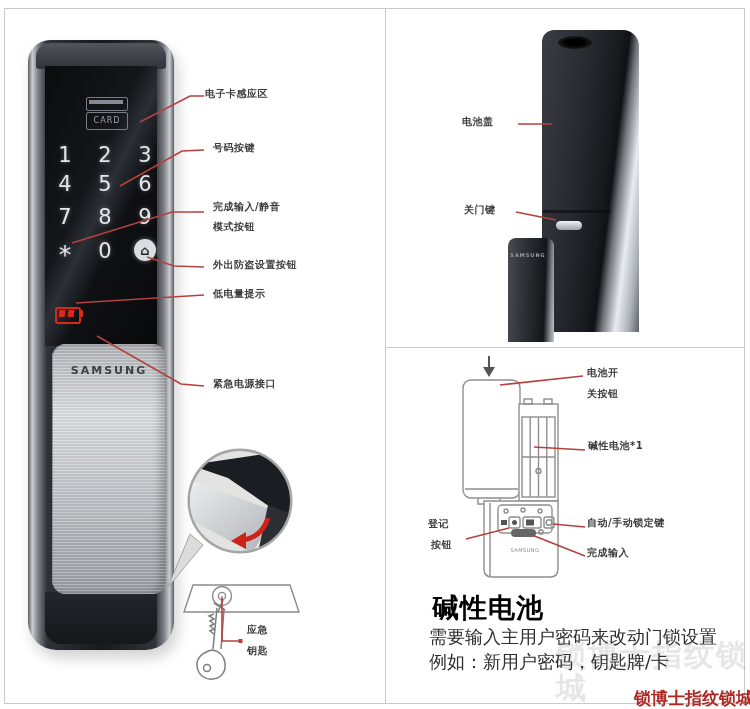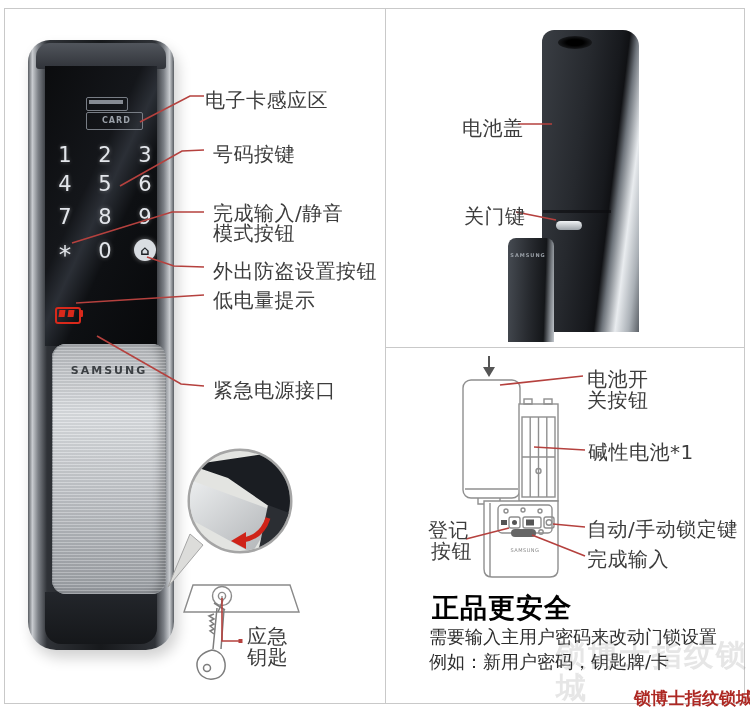--- a/index.html
+++ b/index.html
@@ -27,21 +27,21 @@
     background:linear-gradient(180deg,#b4b7bb,#dcdfe2 28%,#c6c9cd 55%,#9b9fa4 100%);
     box-shadow:inset 0 0 0 1px #8c9095, inset -6px 0 8px rgba(0,0,0,.25);z-index:4;}
   .handle-texture{left:52px;top:344px;width:114px;height:250px;border-radius:14px;z-index:4;
     background:repeating-linear-gradient(180deg,rgba(255,255,255,.22) 0 1px,rgba(0,0,0,.05) 1px 3px);}
   .front-brand{left:52px;top:364px;width:114px;text-align:center;font-size:11px;font-weight:700;
     letter-spacing:2px;color:#3c4044;z-index:5;}
   
   .card-slot{left:86px;top:97px;width:40px;height:12px;border:1px solid #787d85;border-radius:2px;z-index:4;}
   .card-slot-bar{left:89px;top:100px;width:34px;height:4px;background:#868b93;z-index:5;}
   .card-box{left:86px;top:112px;width:40px;height:16px;border:1px solid #787d85;border-radius:2px;z-index:4;
-    color:#9aa0a8;font-size:8px;letter-spacing:1px;line-height:16px;font-weight:700;padding-left:15px;}
+    color:#9aa0a8;font-size:8px;letter-spacing:1px;text-align:center;line-height:16px;font-weight:400;}
   
   .key{z-index:5;color:#e3e6eb;font-size:21px;font-weight:400;transform:translate(-50%,-50%);
     text-shadow:0 0 4px rgba(255,255,255,.35);}
   .key-star{font-size:25px;}
   .home-key{left:134px;top:239px;width:22px;height:22px;border-radius:50%;z-index:5;
     background:#d9dde2;color:#1d2025;display:flex;align-items:center;justify-content:center;
     font-size:13px;font-weight:700;box-shadow:0 0 5px rgba(255,255,255,.4);}
   
   .lowbatt{left:55px;top:307px;width:22px;height:13px;border:2px solid #d8291b;border-radius:3px;z-index:5;}
   .lowbatt-nub{left:80px;top:310px;width:3px;height:7px;background:#d8291b;border-radius:1px;z-index:5;}
@@ -56,21 +56,21 @@
     background:radial-gradient(ellipse at center,#000 35%,#2c2f34 100%);}
   .back-seam{left:543px;top:210px;width:68px;height:3px;background:#0c0d10;opacity:.65;z-index:3;}
   .back-btn{left:556px;top:221px;width:26px;height:9px;border-radius:5px;z-index:4;
     background:linear-gradient(180deg,#f1f3f5,#9ca2a8);}
   .back-handle{left:508px;top:238px;width:46px;height:104px;border-radius:8px 8px 0 0;z-index:4;
     background:linear-gradient(92deg,#464b52 0%,#282b30 45%,#141619 78%,#7c8187 90%,#c3c8cd 100%);}
   .back-brand{left:508px;top:252px;width:40px;text-align:center;font-size:5px;font-weight:700;
     letter-spacing:1px;color:#9aa0a7;z-index:5;}
 
   
-  .lbl{z-index:7;color:#3d3d3d;font-size:20px;font-weight:400;letter-spacing:.5px;white-space:nowrap;}
+  .lbl{z-index:7;color:#3d3d3d;font-size:10px;font-weight:700;letter-spacing:.5px;white-space:nowrap;}
   .title{z-index:7;color:#000;font-size:27px;font-weight:700;letter-spacing:1px;white-space:nowrap;}
   .body-text{z-index:7;color:#2e2e2e;font-size:18px;font-weight:500;white-space:nowrap;}
   .ghost-mark{left:556px;top:638px;width:196px;font-size:30px;font-weight:700;letter-spacing:2px;
     color:#777;opacity:.18;z-index:4;line-height:33px;}
   .red-mark{left:634px;top:687px;font-size:17px;color:#ad2823;z-index:8;white-space:nowrap;
     font-family:"DejaVu Serif","Liberation Serif",serif;font-weight:700;}
 
   svg#overlay{position:absolute;left:0;top:0;z-index:6;}
 </style>
 </head>
@@ -238,20 +238,20 @@
   <div class="abs lbl" style="left:464px;top:203px">关门键</div>
 
   <div class="abs lbl" style="left:587px;top:366px">电池开</div>
   <div class="abs lbl" style="left:587px;top:387px">关按钮</div>
   <div class="abs lbl" style="left:588px;top:439px">碱性电池*1</div>
   <div class="abs lbl" style="left:587px;top:516px">自动/手动锁定键</div>
   <div class="abs lbl" style="left:587px;top:546px">完成输入</div>
   <div class="abs lbl" style="left:428px;top:517px">登记</div>
   <div class="abs lbl" style="left:431px;top:538px">按钮</div>
 
-  <div class="abs title" style="left:432px;top:590px">正品更安全</div>
+  <div class="abs title" style="left:432px;top:590px">碱性电池</div>
   <div class="abs body-text" style="left:429px;top:625px">需要输入主用户密码来改动门锁设置</div>
   <div class="abs body-text" style="left:429px;top:650px">例如：新用户密码，钥匙牌/卡</div>
 
   <div class="abs ghost-mark">锁博士指纹锁城</div>
   <div class="abs red-mark">锁博士指纹锁城</div>
 
 </div>
 
 </body></html>

